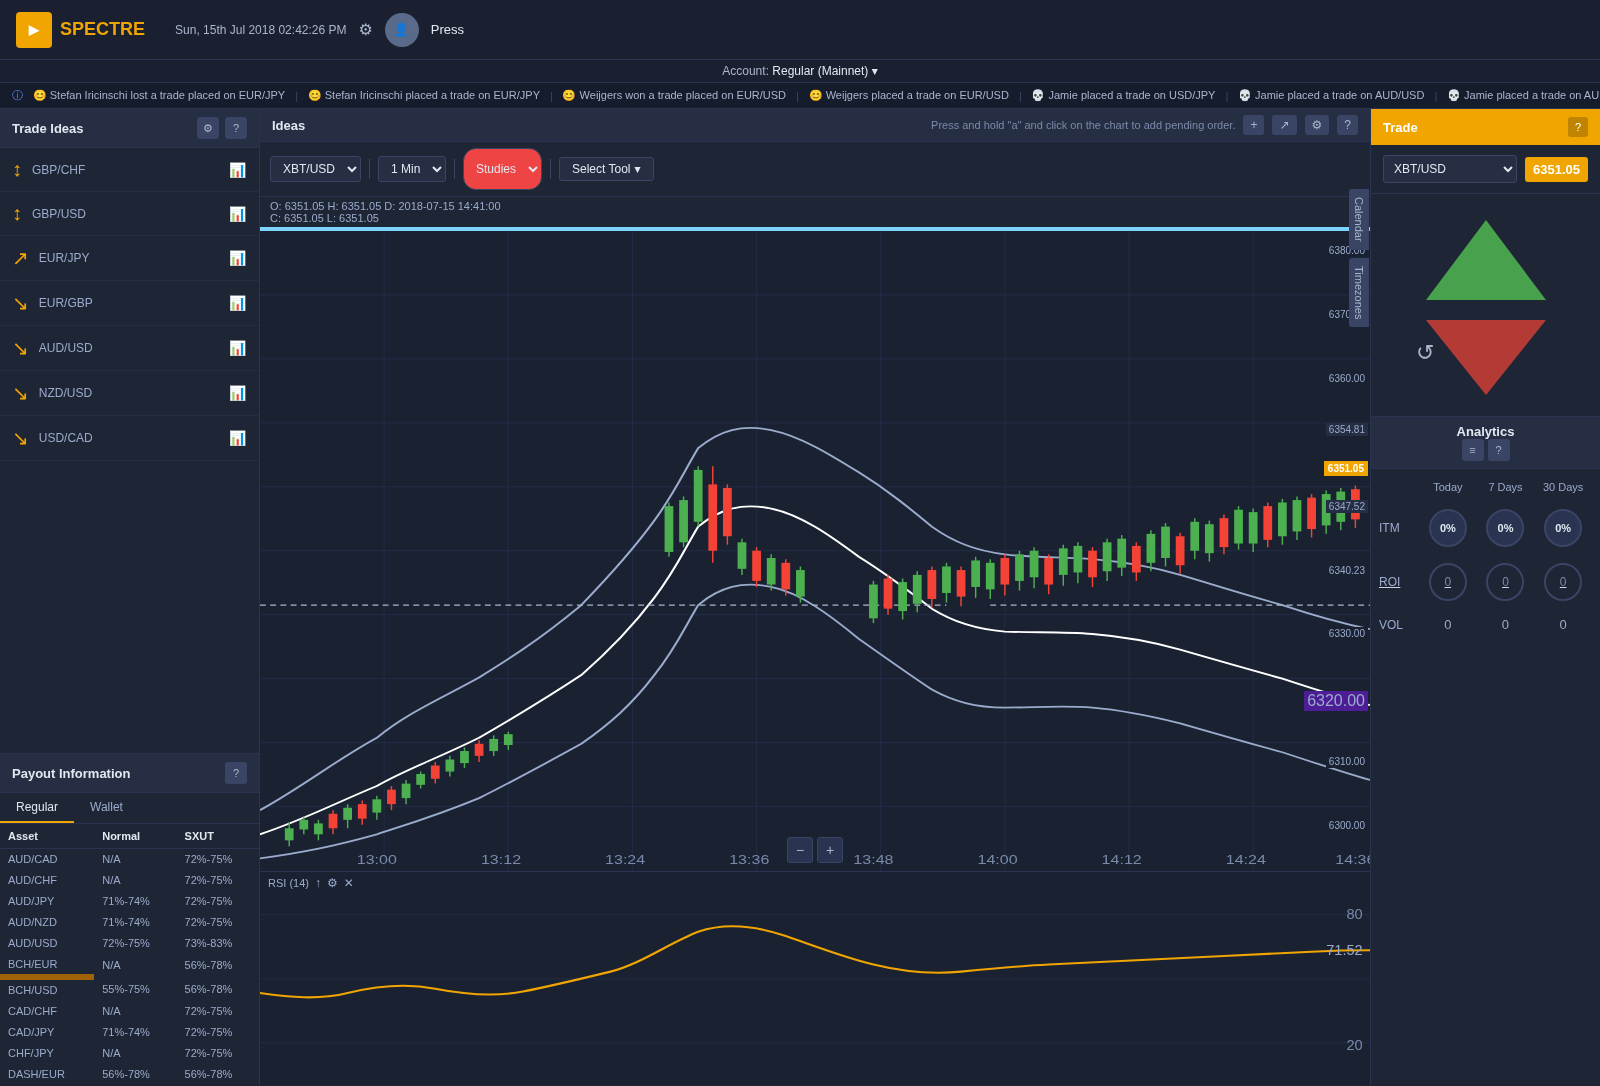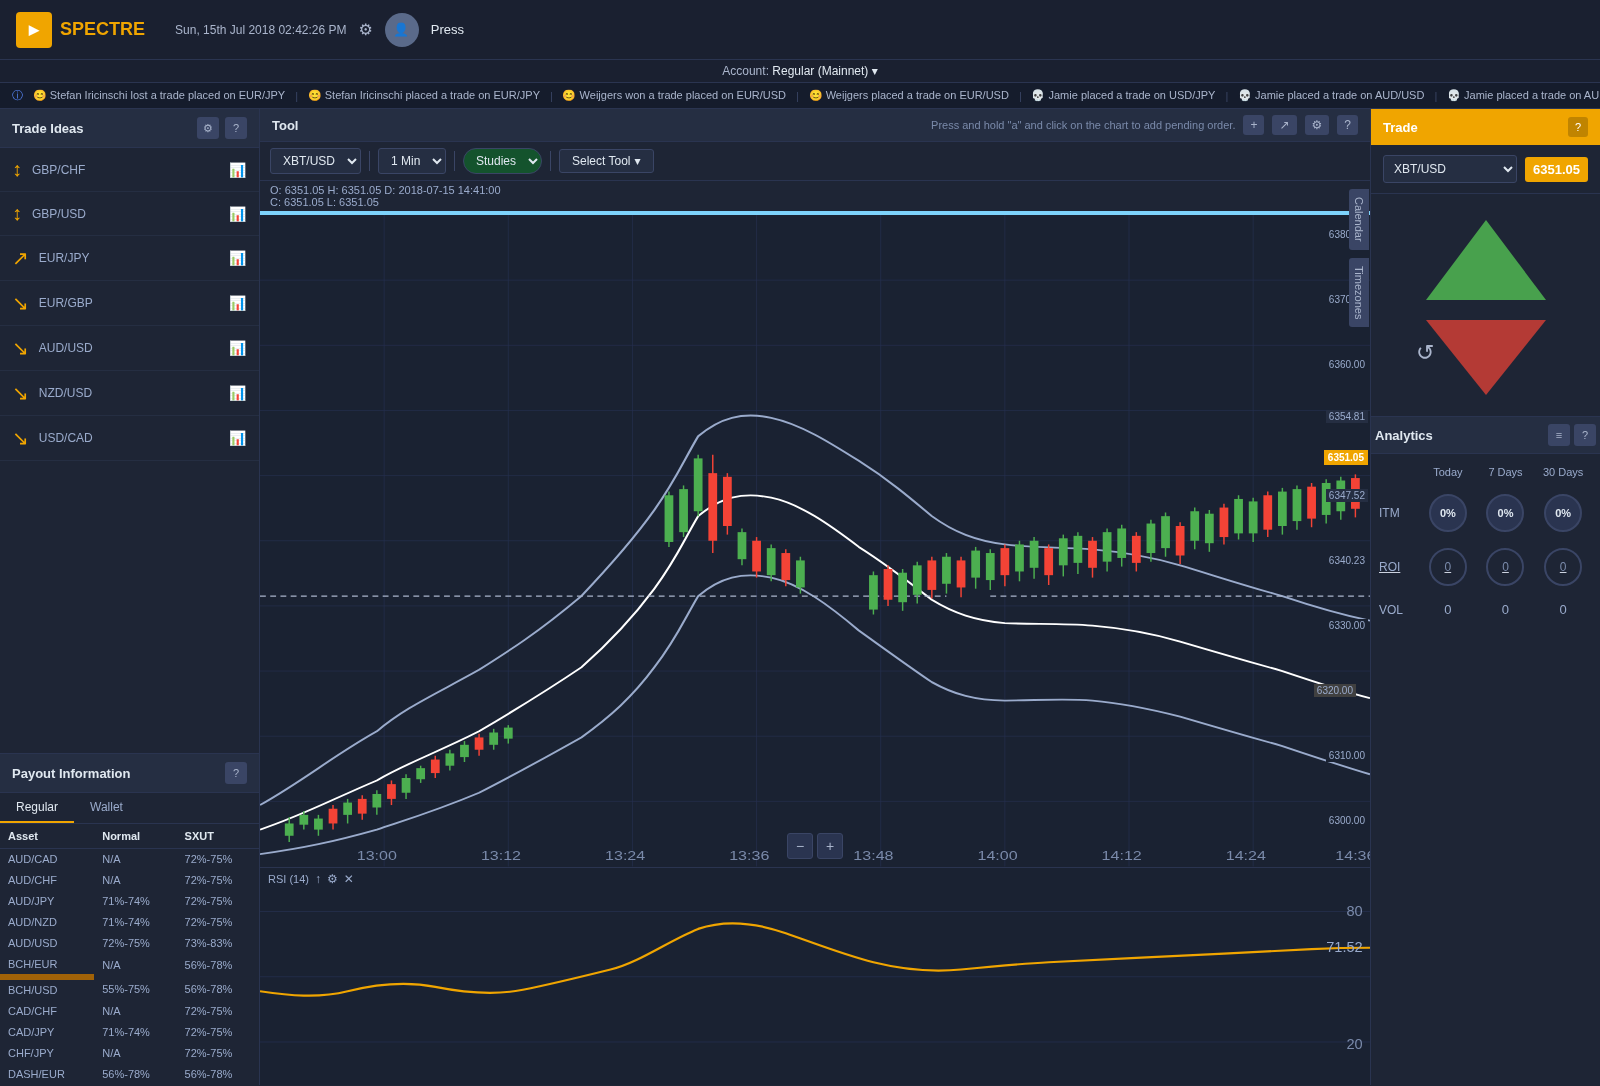--- a/index.html
+++ b/index.html
@@ -178,40 +178,40 @@
               </tr>
           </tbody>
         </table>
       </div>
     </div>
   </div>
 
   <div style="flex:1;display:flex;flex-direction:column;background:#1a2232;position:relative;">
 
     <div style="background:#252e42;padding:6px 12px;display:flex;align-items:center;justify-content:space-between;border-bottom:1px solid #2a3450;">
-      <span style="font-size:13px;color:#e0e8f0;font-weight:bold;">Tool</span>
+      <span style="font-size:13px;color:#e0e8f0;font-weight:bold;">Ideas</span>
       <div style="display:flex;align-items:center;gap:8px;">
         <span style="font-size:11px;color:#7a8aaa;">Press and hold "a" and click on the chart to add pending order.</span>
         <div style="background:#3a4565;border:none;color:#aab5cc;padding:3px 7px;border-radius:3px;cursor:pointer;font-size:12px;">+</div>
         <div style="background:#3a4565;border:none;color:#aab5cc;padding:3px 7px;border-radius:3px;cursor:pointer;font-size:12px;">↗</div>
         <div style="background:#3a4565;border:none;color:#aab5cc;padding:3px 7px;border-radius:3px;cursor:pointer;font-size:12px;">⚙</div>
         <div style="background:#3a4565;border:none;color:#aab5cc;padding:3px 7px;border-radius:3px;cursor:pointer;font-size:12px;">?</div>
       </div>
     </div>
 
     <div style="background:#1e2535;padding:6px 10px;display:flex;align-items:center;gap:8px;border-bottom:1px solid #2a3450;">
       <select style="background:#252e42;border:1px solid #3a4565;color:#e0e8f0;padding:4px 8px;border-radius:3px;font-size:12px;cursor:pointer;">
         <option>XBT/USD</option>
       </select>
       <div style="width:1px;height:20px;background:#3a4565;"></div>
       <select style="background:#252e42;border:1px solid #3a4565;color:#e0e8f0;padding:4px 8px;border-radius:3px;font-size:12px;cursor:pointer;">
         <option>1 Min</option>
       </select>
       <div style="width:1px;height:20px;background:#3a4565;"></div>
-      <select style="background:#14532d;border:1px solid #3a4565;color:#e0e8f0;padding:4px 8px;border-radius:13px;font-size:12px;cursor:pointer;">
+      <select style="background:#ef4444;border:1px solid #3a4565;color:#e0e8f0;padding:12px 8px;border-radius:13px;font-size:12px;cursor:pointer;">
         <option>Studies</option>
       </select>
       <div style="width:1px;height:20px;background:#3a4565;"></div>
       <button style="background:#252e42;border:1px solid #3a4565;color:#e0e8f0;padding:4px 12px;border-radius:3px;font-size:12px;cursor:pointer;display:flex;align-items:center;gap:4px;">
         <span>Select Tool</span>
         <span>▾</span>
       </button>
     </div>
 
     <div style="background:#1e2535;padding:3px 10px;font-size:11px;color:#9aabcc;border-bottom:4px solid #7dd3fc;">
@@ -396,21 +396,21 @@
         </svg>
 
         <div style="position:absolute;right:2px;top:2%;font-size:10px;color:#9aabcc;background:#1a2232;padding:1px 3px;">6380.00</div>
         <div style="position:absolute;right:2px;top:12%;font-size:10px;color:#9aabcc;background:#1a2232;padding:1px 3px;">6370.00</div>
         <div style="position:absolute;right:2px;top:22%;font-size:10px;color:#9aabcc;background:#1a2232;padding:1px 3px;">6360.00</div>
         <div style="position:absolute;right:2px;top:30%;font-size:10px;color:#9aabcc;background:#252e42;padding:1px 3px;">6354.81</div>
         <div style="position:absolute;right:2px;top:36%;font-size:10px;color:#fff;background:#f0a500;padding:2px 4px;font-weight:bold;">6351.05</div>
         <div style="position:absolute;right:2px;top:42%;font-size:10px;color:#9aabcc;background:#252e42;padding:1px 3px;">6347.52</div>
         <div style="position:absolute;right:2px;top:52%;font-size:10px;color:#9aabcc;background:#1a2232;padding:1px 3px;">6340.23</div>
         <div style="position:absolute;right:2px;top:62%;font-size:10px;color:#9aabcc;background:#1a2232;padding:1px 3px;">6330.00</div>
-        <div style="position:absolute;right:14px;top:72%;font-size:10px;color:#9aabcc;background:#404040;padding:1px 3px;">6320.00</div>
+        <div style="position:absolute;right:2px;top:72%;font-size:16px;color:#9aabcc;background:#4c1d95;padding:1px 3px;">6320.00</div>
         <div style="position:absolute;right:2px;top:82%;font-size:10px;color:#9aabcc;background:#1a2232;padding:1px 3px;margin-left:12px;">6310.00</div>
         <div style="position:absolute;right:2px;top:92%;font-size:10px;color:#9aabcc;background:#1a2232;padding:1px 3px;">6300.00</div>
 
         <div style="position:absolute;bottom:8px;left:50%;transform:translateX(-50%);display:flex;gap:4px;">
           <button style="background:#2a3450;border:1px solid #3a4565;color:#aab5cc;width:26px;height:26px;border-radius:3px;cursor:pointer;font-size:14px;display:flex;align-items:center;justify-content:center;">−</button>
           <button style="background:#2a3450;border:1px solid #3a4565;color:#aab5cc;width:26px;height:26px;border-radius:3px;cursor:pointer;font-size:14px;display:flex;align-items:center;justify-content:center;">+</button>
         </div>
       </div>
 
       <div style="height:25%;position:relative;background:#1a2232;">
@@ -460,21 +460,21 @@
           <polygon points="90,10 150,90 30,90" fill="#4caf50" opacity="0.9"></polygon>
 
           <polygon points="30,110 150,110 90,185" fill="#f44336" opacity="0.7"></polygon>
 
           <text x="20" y="150" fill="#aab5cc" font-size="22">↺</text>
         </svg>
       </div>
     </div>
 
     <div style="flex:1;">
-      <div style="background:#252e42;padding:7px 4px;display:flex;align-items:center;justify-content:space-between;border-bottom:1px solid #2a3450;">
+      <div style="background:#252e42;padding:7px 4px;display:flex;align-items:center;justify-content:space-between;border-bottom:1px solid #2a3450;flex-direction:column;">
         <span style="font-size:13px;color:#e0e8f0;font-weight:bold;">Analytics</span>
         <div style="display:flex;gap:4px;">
           <div style="width:22px;height:22px;background:#3a4565;border-radius:3px;display:flex;align-items:center;justify-content:center;cursor:pointer;color:#aab5cc;font-size:11px;">≡</div>
           <div style="width:22px;height:22px;background:#3a4565;border-radius:3px;display:flex;align-items:center;justify-content:center;cursor:pointer;color:#aab5cc;font-size:11px;">?</div>
         </div>
       </div>
 
       <div style="padding:8px;">
 
         <div style="display:flex;align-items:center;padding:4px 0 8px 0;">

